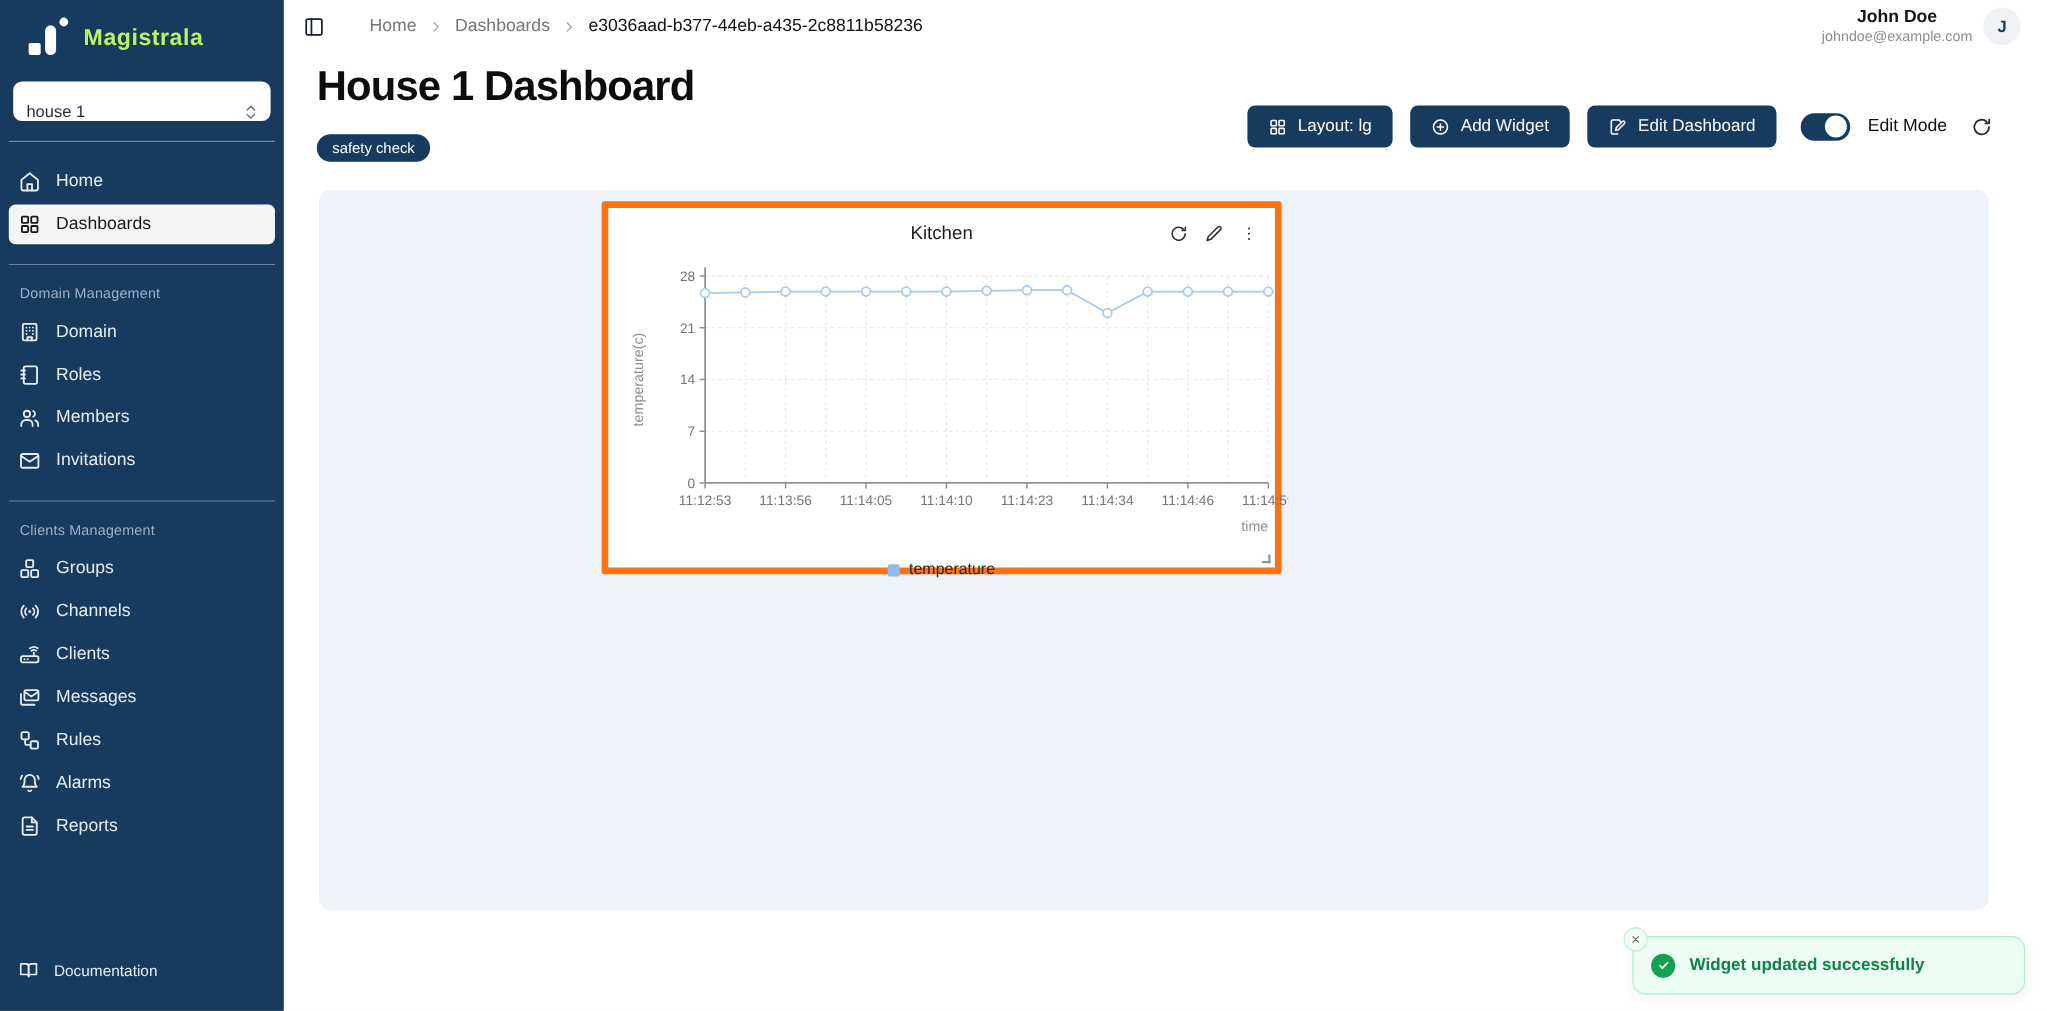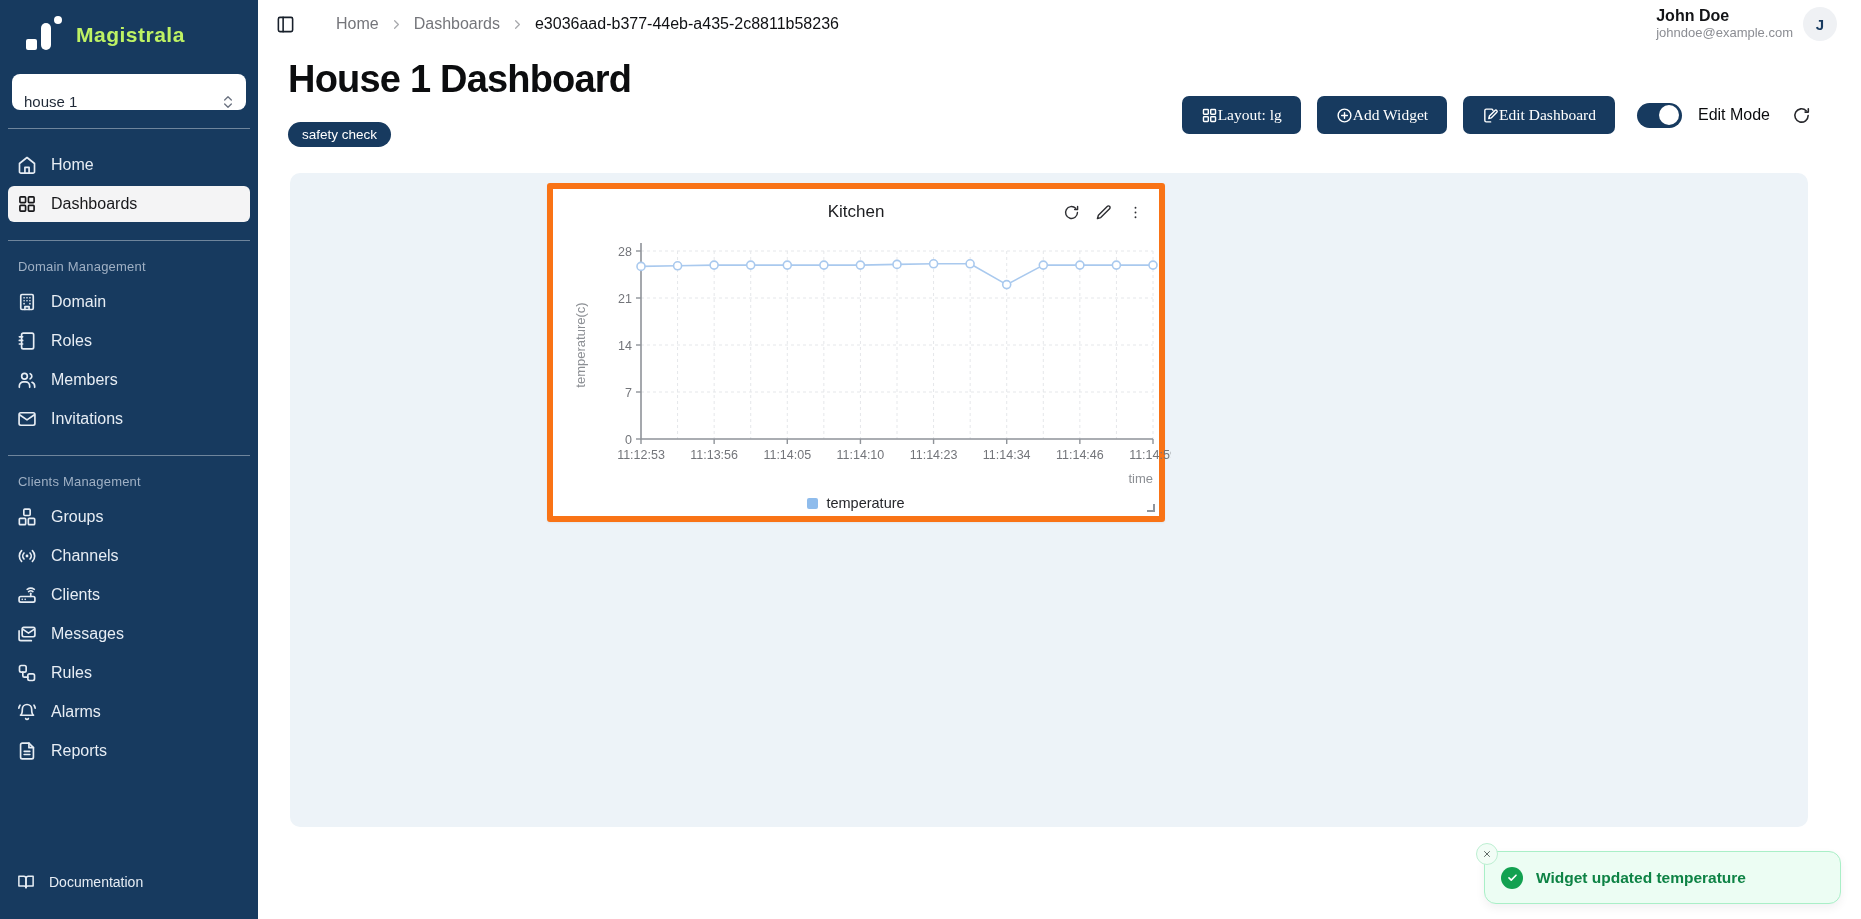--- a/index.html
+++ b/index.html
@@ -34,47 +34,47 @@
   
   .content{position:absolute; left:258px; top:0; right:0; bottom:0;}
   .topbar{position:relative; height:48px; display:flex; align-items:center; padding-left:12px;}
   .panel-toggle{width:30px; height:30px; display:flex; align-items:center; justify-content:center; border-radius:6px; color:#18202b; cursor:pointer; background:none; border:none;}
   .panel-toggle .ic{width:19px; height:19px;}
   .crumbs{display:flex; align-items:center; gap:10px; margin-left:36px; font-size:16px;}
   .crumb{color:#74757a; cursor:pointer;}
   .crumb.current{color:#101114; cursor:default;}
   .crumb-sep{width:15px; height:15px; color:#a8a9ad;}
   .userbox{position:absolute; right:24px; top:7px; display:flex; align-items:center; gap:10px; cursor:pointer;}
-  .usertext{text-align:left; line-height:1.15;margin-left:28px;}
+  .usertext{text-align:center; line-height:1.15;margin-left:28px;}
   .username{font-size:16px; font-weight:bold; color:#131417;}
   .useremail{font-size:13px; color:#8b8d93;}
   .avatar{width:34px; height:34px; border-radius:50%; background:#EFF1F4; color:var(--navy); font-size:15px; font-weight:bold; display:flex; align-items:center; justify-content:center;}
 
   .page-title{position:absolute; left:30px; top:58px; font-size:38px; font-weight:800; letter-spacing:-.8px; color:var(--ink);}
   .tag{position:absolute; left:30px; top:122px; background:var(--navy); color:#fff; font-size:13.5px; font-weight:500; padding:5px 14px; border-radius:999px;}
   .actions{position:absolute; right:45px; top:96px; display:flex; align-items:center; gap:16px; height:38px;}
-  .btn{display:flex; align-items:center; gap:0; background:var(--navy); color:#fff; border:none; border-radius:7px; height:38px; padding:0 19px; font-size:15.5px; font-family:Liberation Serif, serif; cursor:pointer;}
+  .btn{display:flex; align-items:center; gap:10px; background:var(--navy); color:#fff; border:none; border-radius:7px; height:38px; padding:0 19px; font-size:15.5px; font-family:Liberation Sans, sans-serif; cursor:pointer;}
   .btn .ic{width:17px; height:17px;}
   .switch{width:45px; height:25px; border-radius:999px; background:var(--navy); border:none; position:relative; cursor:pointer; margin-left:6px;}
   .switch .knob{position:absolute; top:2.5px; right:3px; width:20px; height:20px; border-radius:50%; background:#fff;}
   .edit-mode-label{font-size:16px; color:#0b0c0e;}
   .iconbtn{background:none; border:none; color:#26272b; cursor:pointer; width:30px; height:30px; display:flex; align-items:center; justify-content:center;}
   .iconbtn .ic{width:19px; height:19px;}
 
   .panel{position:absolute; left:32px; top:173px; width:1518px; height:654px; background:var(--panel); border-radius:10px;}
 
   
   .card{position:absolute; left:257px; top:10px; width:618px; height:339px; background:#fff; border:6px solid #f97316; border-radius:3px; box-shadow:0 1px 2px rgba(16,24,40,.05);}
   .card-head{position:relative; height:46px; display:flex; align-items:center; justify-content:center;}
   .card-title{font-size:17px; color:#1b1c1f;}
   .card-icons{position:absolute; right:10px; top:9px; display:flex; align-items:center; gap:4px;}
   .card-icons .iconbtn{width:28px; height:28px; color:#2e2f33;}
   .card-icons .iconbtn .ic{width:17px; height:17px;}
   .chart-wrap{position:relative;}
-  .legend{display:flex; align-items:center; justify-content:center; gap:8px; margin-top:2px;}
+  .legend{display:flex; align-items:center; justify-content:center; gap:8px; margin-top:16px;}
   .legend-swatch{width:11px; height:11px; border-radius:2px; background:#8FBCEC;}
   .legend-label{font-size:14.5px; color:#26272b;}
   .resize-handle{position:absolute; right:4px; bottom:4px; width:8px; height:8px; border-right:2px solid #8f959c; border-bottom:2px solid #8f959c; cursor:nwse-resize;}
   .tick{fill:#73757a; font-size:12.5px; font-family:"Liberation Sans", sans-serif;}
   .ylab,.timelab{fill:#8c8f94; font-size:13px; font-family:"Liberation Sans", sans-serif;}
   .grid{stroke:#e5e7ea; stroke-width:1; stroke-dasharray:3 3;}
   .axline{stroke:#8f9399; stroke-width:1.6; fill:none;}
   .axtick{stroke:#8f9399; stroke-width:1.4;}
 
   
@@ -465,14 +465,14 @@
         </svg>
       </span>
   </button>
   <span class="toast-check">
     <span class="icon-slot" style="display: flex; align-items: center; width: 13px; height: 13px;">
         <svg class="ic" viewBox="0 0 24 24" aria-hidden="true" style="">
           <path d="m5.5 12.6 4.2 4.2 8.8-9"></path>
         </svg>
       </span>
   </span>
-  <span class="toast-msg">Widget updated temperature</span>
+  <span class="toast-msg">Widget updated successfully</span>
 </div>
 
 </body></html>

